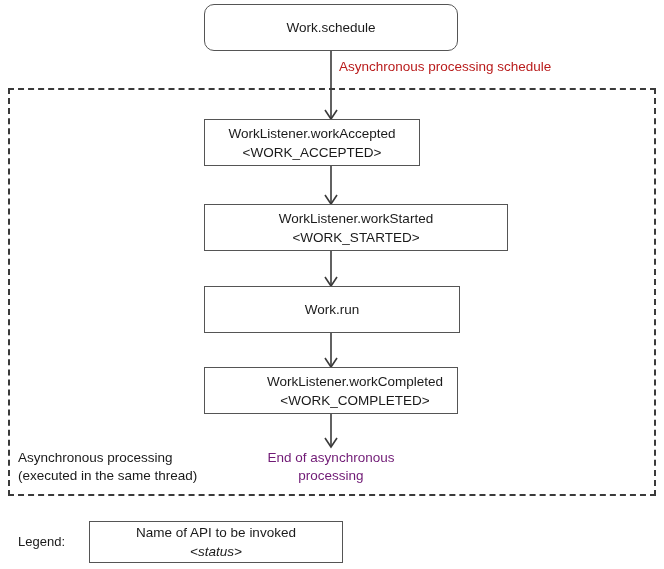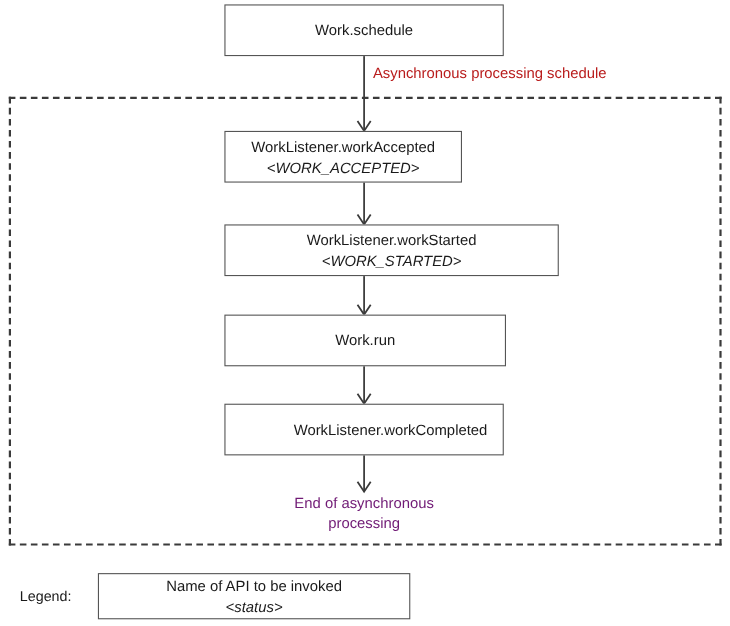--- a/index.html
+++ b/index.html
@@ -26,21 +26,21 @@
     display: flex;
     flex-direction: column;
     align-items: center;
     justify-content: center;
     text-align: center;
     font-size: 13.5px;
     line-height: 19px;
     color: #1a1a1a;
   }
   .node-line { display: block; white-space: nowrap; }
-  .node-status { display: block; white-space: nowrap; font-style: italic; }
+  .node-status { display: block; white-space: nowrap; }
   .async-region {
     position: absolute;
     box-sizing: border-box;
     border: 2px dashed #3a3a3a;
     background: transparent;
   }
   .edge-label {
     position: absolute;
     font-size: 13.5px;
     line-height: 18px;
@@ -113,21 +113,21 @@
       <polyline points="325,277 331,286 337,277"></polyline>
 
       <line x1="331" y1="332" x2="331" y2="367"></line>
       <polyline points="325,358 331,367 337,358"></polyline>
 
       <line x1="331" y1="413" x2="331" y2="447"></line>
       <polyline points="325,438 331,447 337,438"></polyline>
     </g>
   </svg>
 
-  <div class="node-box" style="left:204px; top:4px; width:254px; height:47px;">
+  <div class="node-box" style="left:204px; top:4px; width:254px; height:47px;border-radius:10px;">
     <span class="node-line">Work.schedule</span>
   </div>
 
   <div class="edge-label" style="left:339px; top:58px;">Asynchronous processing schedule</div>
 
   <div class="node-box" style="left:204px; top:119px; width:216px; height:47px;">
     <span class="node-line">WorkListener.workAccepted</span>
     <span class="node-status">&lt;WORK_ACCEPTED&gt;</span>
   </div>
 
@@ -135,26 +135,29 @@
     <span class="node-line">WorkListener.workStarted</span>
     <span class="node-status">&lt;WORK_STARTED&gt;</span>
   </div>
 
   <div class="node-box" style="left:204px; top:286px; width:256px; height:47px;">
     <span class="node-line">Work.run</span>
   </div>
 
   <div class="node-box" style="left:204px; top:367px; width:254px; height:47px;padding-left:48px;">
     <span class="node-line">WorkListener.workCompleted</span>
+    <span class="node-status">&lt;WORK_COMPLETED&gt;</span>
   </div>
 
   <div class="caption-center" style="left:241px; top:449px; width:180px;">End of asynchronous
 processing</div>
 
+  <div class="caption" style="left:18px; top:449px; width:220px;">Asynchronous processing
+(executed in the same thread)</div>
 
   <div class="legend-label" style="left:18px; top:533px;">Legend:</div>
 
-  <div class="legend-box" style="left:89px; top:521px; width:284px; height:42px;">
+  <div class="legend-box" style="left:89px; top:521px; width:254px; height:42px;">
     <span class="node-line">Name of API to be invoked</span>
     <span class="node-status legend-status">&lt;status&gt;</span>
   </div>
 
 </div>
 
 </body></html>

